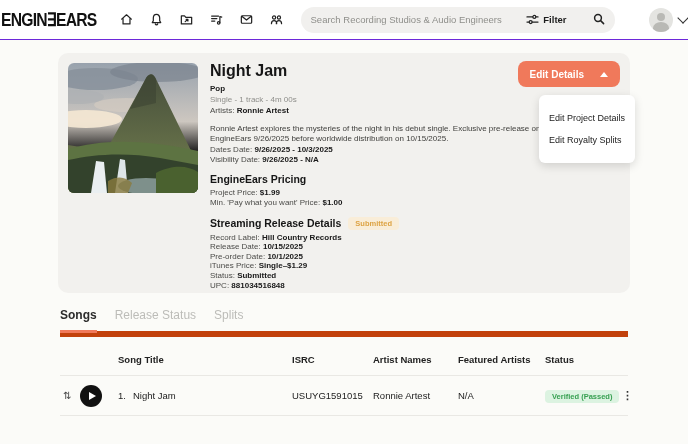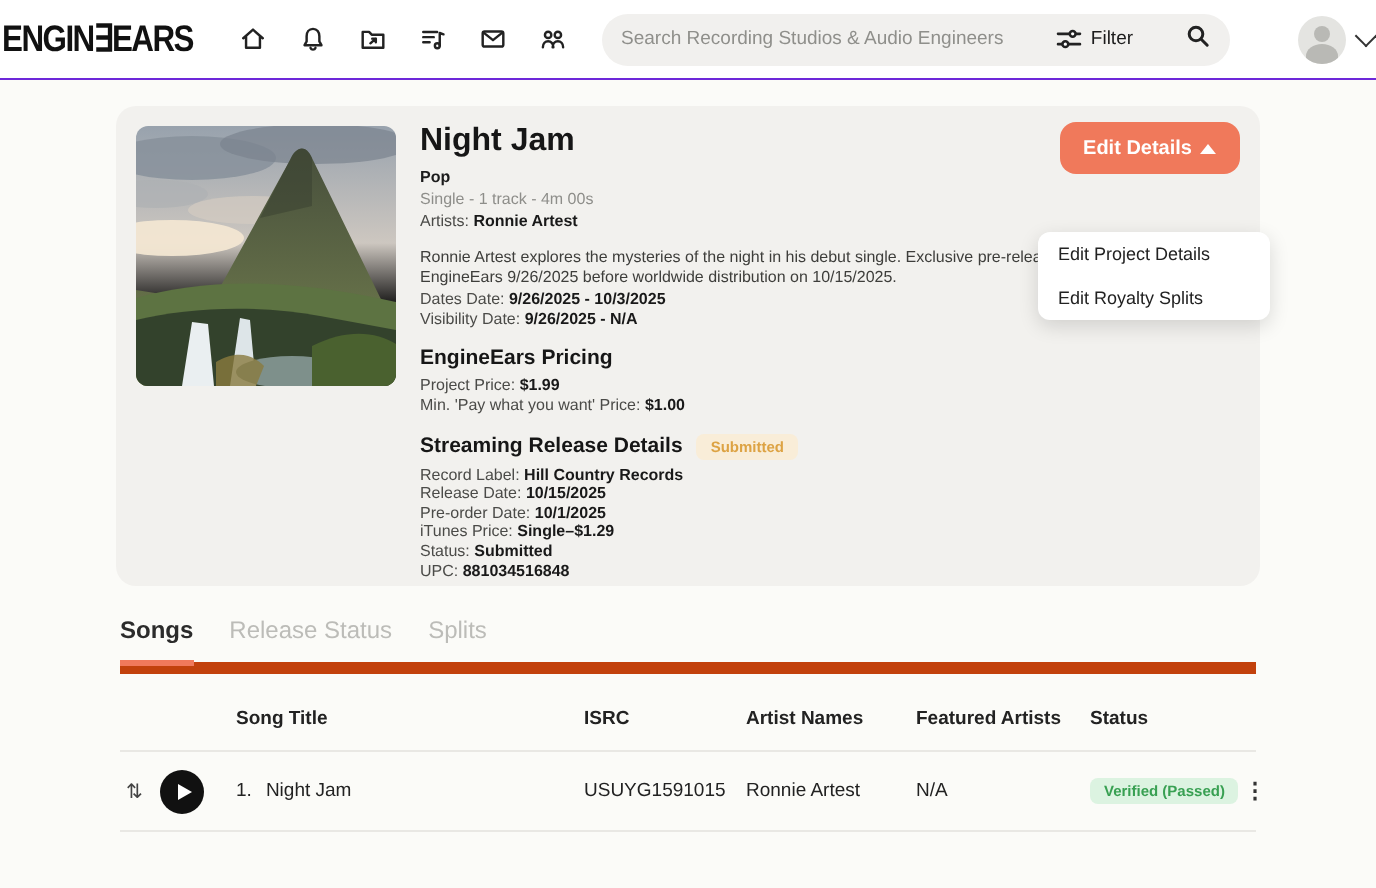--- a/index.html
+++ b/index.html
@@ -24,21 +24,21 @@
   .nav-icon svg { width: 15px; height: 15px; stroke: #222; fill: none; stroke-width: 1.3; stroke-linecap: round; stroke-linejoin: round; }
   .search-pill {
     margin-left: 16px; width: 314px; height: 26px; border-radius: 13px;
     background: #f1f0ee; display: flex; align-items: center; padding: 0 10px; gap: 16px;
   }
   .search-input { flex: 1; border: none; background: transparent; outline: none;
     font-family: "Liberation Sans", sans-serif; font-size: 9.5px; color: #444; }
   .search-input::placeholder { color: #8f8f8b; }
   .filter-btn { display: flex; align-items: center; gap: 4px; cursor: pointer; margin-right: 10px; }
   .filter-btn svg { width: 13px; height: 11px; stroke: #222; stroke-width: 1.4; fill: none; stroke-linecap: round; }
-  .filter-label { font-size: 9.5px; font-weight: 400; color: #1c1c1c; }
+  .filter-label { font-size: 9.5px; font-weight: 700; color: #1c1c1c; }
   .search-glyph svg { width: 12px; height: 12px; stroke: #222; stroke-width: 1.5; fill: none; stroke-linecap: round; }
   .account { margin-left: auto; display: flex; align-items: center; gap: 6px; cursor: pointer; }
   .avatar { width: 24px; height: 24px; border-radius: 50%; background: #e4e4e1; overflow: hidden; position: relative; }
   .avatar .head { position: absolute; top: 5px; left: 8px; width: 8px; height: 8px; border-radius: 50%; background: #b9b9b5; }
   .avatar .body { position: absolute; top: 14px; left: 4px; width: 16px; height: 12px; border-radius: 50% 50% 0 0; background: #b9b9b5; }
   .chevron-down { width: 8px; height: 8px; border-right: 1.6px solid #333; border-bottom: 1.6px solid #333; transform: rotate(45deg); margin-top: -3px; }
   
   .card {
     position: absolute; left: 58px; top: 53px; width: 572px; height: 240px;
     background: #f2f1ee; border-radius: 10px; padding: 10px;
@@ -55,26 +55,26 @@
   .proj-desc { font-size: 8px; color: #3e3e3b; margin-top: 8px; line-height: 1.35; width: 345px; }
   .section-head { display: flex; align-items: center; gap: 7px; margin-top: 9px; margin-bottom: 3px; }
   .section-title { font-size: 10.5px; font-weight: 700; color: #161616; }
   .badge { font-size: 7.5px; font-weight: 700; padding: 2px 7px; border-radius: 4px; white-space: nowrap; }
   .badge-amber { background: #f9edd8; color: #dda344; }
   .badge-green { background: #dcf3e1; color: #38a052; }
   .edit-btn {
     position: absolute; right: 10px; top: 8px; height: 26px; padding: 0 12px;
     background: #f0795b; color: #fff; border: none; border-radius: 8px;
     font-family: "Liberation Sans", sans-serif; font-size: 10px; font-weight: 700;
-    display: flex; align-items: center; gap: 4px; cursor: pointer;
+    display: flex; align-items: center; gap: 16px; cursor: pointer;
   }
   .caret-up { width: 0; height: 0; border-left: 4px solid transparent; border-right: 4px solid transparent; border-bottom: 5px solid #ffffff; }
   .edit-menu {
-    position: absolute; right: -5px; top: 42px; width: 116px; background: #ffffff;
-    border-radius: 6px; box-shadow: 0 3px 10px rgba(0,0,0,0.14); padding: 0 0; z-index: 5; margin-top: 21px;
+    position: absolute; right: -5px; top: 42px; width: 96px; background: #ffffff;
+    border-radius: 6px; box-shadow: 0 3px 10px rgba(0,0,0,0.14); padding: 12px 0; z-index: 5;
   }
   .edit-menu-item { font-size: 9px; font-weight: 500; color: #222; padding: 6px 10px; cursor: pointer; white-space: nowrap; }
   
   .tabs { position: absolute; left: 60px; top: 308px; width: 568px;
     display: flex; gap: 18px; border-bottom: 6px solid #c2410c; }
   .tab { font-size: 12px; color: #bcbcb8; padding-bottom: 8px; cursor: pointer; margin-bottom: -2px; }
   .tab.active { color: #2b2b2b; font-weight: 700; border-bottom: 3px solid #f0795b; }
   
   .songs-table { position: absolute; left: 60px; top: 342px; width: 568px; }
   .t-row { display: grid; grid-template-columns: 58px 174px 81px 85px 87px 1fr 16px; align-items: center; }

